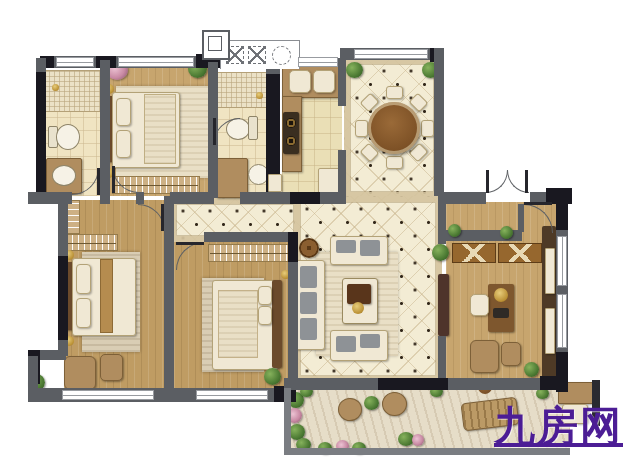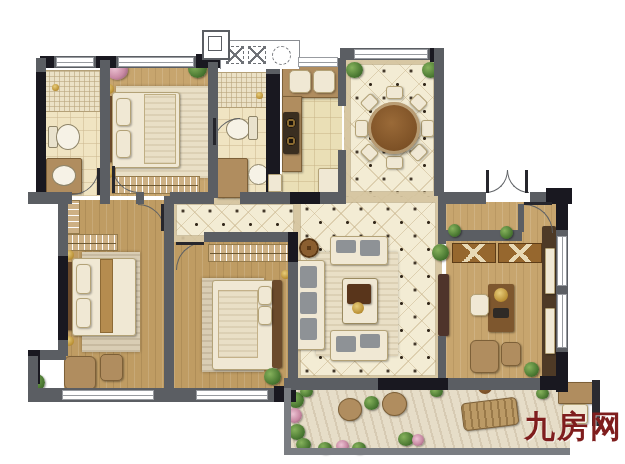--- a/index.html
+++ b/index.html
@@ -46,21 +46,21 @@
   .a-tl{border-top-width:1.5px;border-left-width:1.5px;border-top-left-radius:100% 100%;}
   .a-tr{border-top-width:1.5px;border-right-width:1.5px;border-top-right-radius:100% 100%;}
   .a-bl{border-bottom-width:1.5px;border-left-width:1.5px;border-bottom-left-radius:100% 100%;}
   .a-br{border-bottom-width:1.5px;border-right-width:1.5px;border-bottom-right-radius:100% 100%;}
   .leaf{position:absolute;background:#26262c;}
   
   .xbox{position:absolute;border:1.5px dashed #6f7277;background-image:linear-gradient(45deg,transparent 46%,#6f7277 46% 54%,transparent 54%),linear-gradient(-45deg,transparent 46%,#6f7277 46% 54%,transparent 54%);}
   .dcirc{position:absolute;border:1.5px dashed #6f7277;border-radius:50%;}
   .xcell{position:absolute;background:#96672e;border:1px solid #5d3d18;background-image:linear-gradient(45deg,transparent 45%,#e8d9b5 45% 55%,transparent 55%),linear-gradient(-45deg,transparent 45%,#e8d9b5 45% 55%,transparent 55%);}
   
-  #wm-logo{position:absolute;right:2px;bottom:16px;width:250px;text-align:right;color:#7f1d1d;font-size:31px;font-weight:900;line-height:44px;letter-spacing:2px;text-shadow:1px 1px 0 rgba(255,255,255,.6);}
+  #wm-logo{position:absolute;right:2px;bottom:16px;width:250px;text-align:right;color:#4c1d95;font-size:41px;font-weight:900;line-height:44px;letter-spacing:2px;text-shadow:1px 1px 0 rgba(255,255,255,.6);text-decoration:underline;}
   #wm-url{position:absolute;right:4px;bottom:0px;width:250px;text-align:right;color:#dc2318;font-size:15px;font-weight:700;line-height:16px;}
 </style>
 </head>
 <body>
 
 <div id="plan">
 
   <div class="bathf" style="left:44px;top:70px;width:58px;height:126px;"></div>
   <div class="mosaic" style="left:44px;top:70px;width:58px;height:42px;"></div>
   <div class="wood" style="left:106px;top:64px;width:104px;height:132px;"></div>

